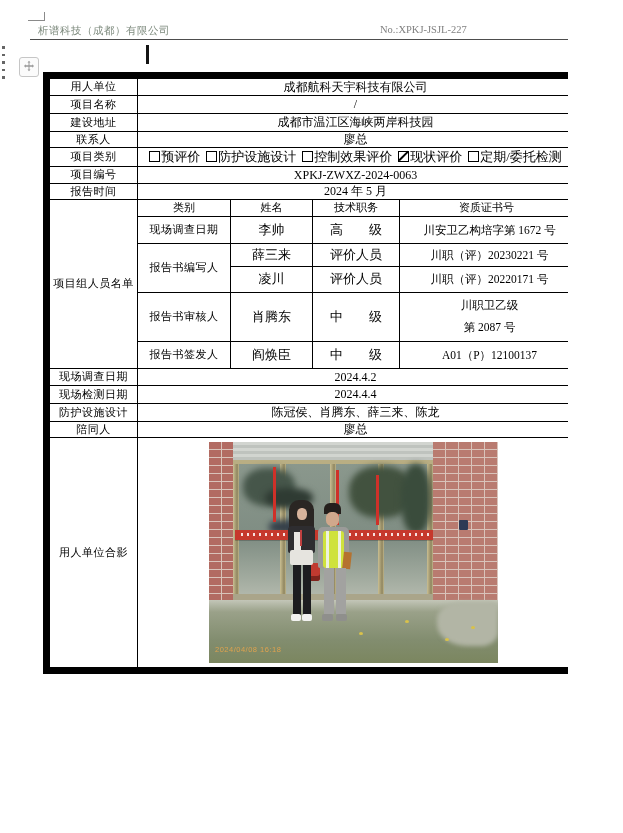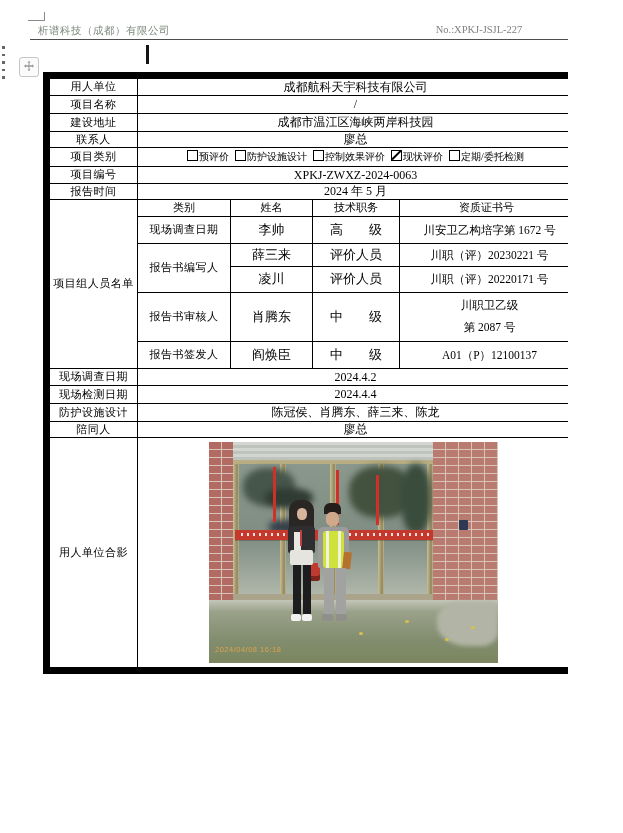--- a/index.html
+++ b/index.html
@@ -7,21 +7,21 @@
         font-family:"Liberation Serif",serif;color:#000;}
 
   
   .corner-tl{position:absolute;left:28px;top:12px;width:16px;height:8px;
              border-right:1px solid #8a8a8a;border-bottom:1px solid #8a8a8a;}
   .corner-tr{position:absolute;left:593px;top:12px;width:15px;height:8px;
              border-left:1px solid #8a8a8a;border-bottom:1px solid #8a8a8a;}
 
   
   .hdr-left{position:absolute;left:38px;top:24px;font-size:10.5px;color:#7d8a7d;letter-spacing:.5px;}
-  .hdr-right{position:absolute;left:380px;top:24px;width:198px;text-align:center;font-size:10.5px;color:#808080;}
+  .hdr-right{position:absolute;left:380px;top:24px;width:198px;text-align:left;font-size:10.5px;color:#808080;}
   .hdr-rule{position:absolute;left:30px;top:39px;width:564px;border-top:1.2px solid #4d4d4d;}
 
   
   .gutter-dots{position:absolute;left:2px;top:46px;width:4px;}
   .gutter-dots i{display:block;width:2.5px;height:2.5px;background:#666;margin:0 0 5px 0;}
 
   
   .move-handle{position:absolute;left:19px;top:57px;width:18px;height:18px;background:#fbfbfb;
                border:1px solid #c6c6c6;border-radius:3px;display:flex;align-items:center;justify-content:center;cursor:move;}
   .move-handle svg{width:12px;height:12px;}
@@ -41,21 +41,21 @@
   table{border-collapse:collapse;table-layout:fixed;width:530px;border:7px solid #000000;}
   td{border:1px solid #000;text-align:center;vertical-align:middle;padding:0 2px;overflow:hidden;
      font-size:12px;line-height:1.25;}
   td.lbl{font-size:11px;letter-spacing:.5px;}
   td.name{font-size:13px;}
   td.small{font-size:11px;}
   td.cert{font-size:11.5px;padding-left:8px;}
   .two-line{line-height:1.9;}
 
   
-  .cb-row{font-size:10px;white-space:nowrap;}
+  .cb-row{font-size:13px;white-space:nowrap;}
   .cb-item{margin:0 3px;display:inline-block;}
   .cbox{position:relative;display:inline-block;width:9px;height:9px;border:1.2px solid #000;
         vertical-align:-1px;margin-right:1px;}
   .cbox.checked::before{content:"";position:absolute;left:-2px;top:3px;width:13px;height:1.6px;
         background:#000;transform:rotate(-45deg);}
 
   
   .photo-cell{vertical-align:middle;}
   .photo{position:relative;width:289px;height:221px;margin:4px 0 4px 69px;overflow:hidden;background:#97a399;}
   .ph-shutter{position:absolute;left:0;top:0;width:100%;height:19px;

